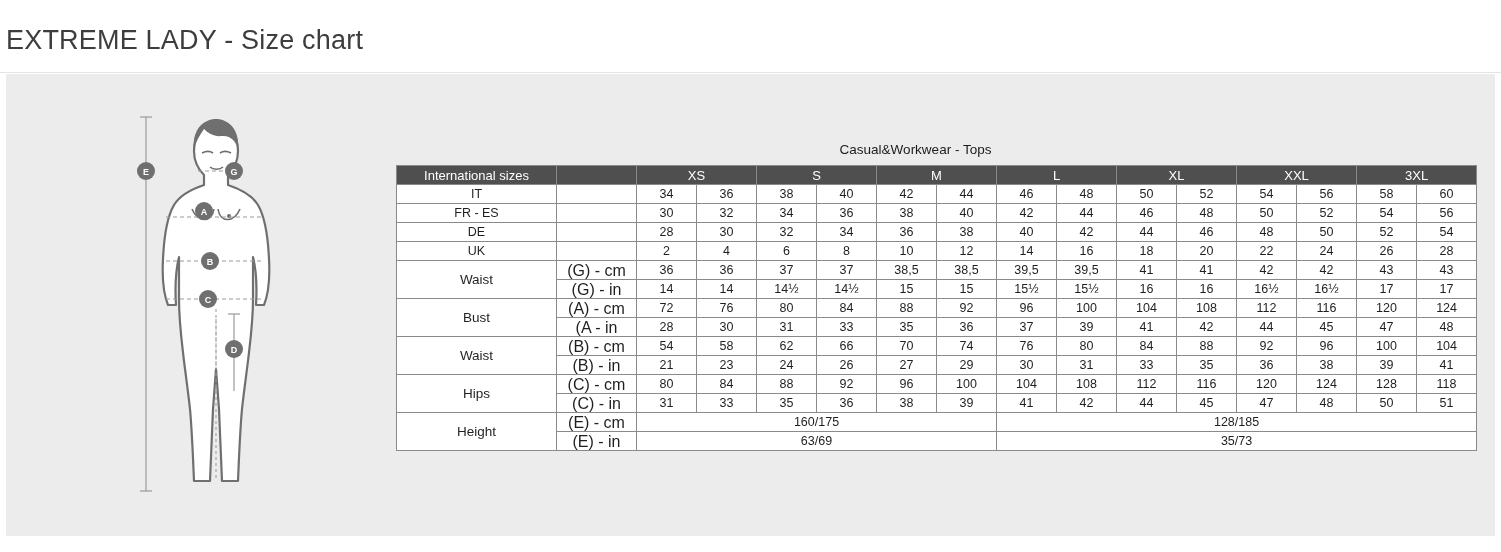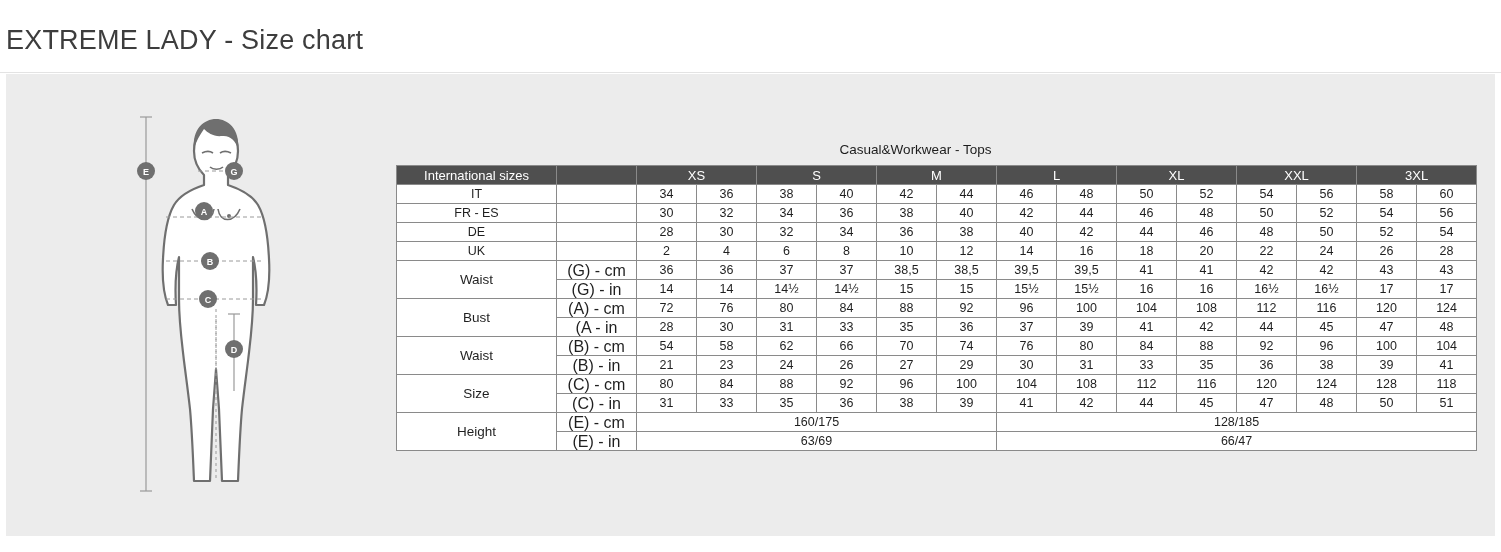--- a/index.html
+++ b/index.html
@@ -395,21 +395,21 @@
                 <td class="val">30</td>
                 <td class="val">31</td>
                 <td class="val">33</td>
                 <td class="val">35</td>
                 <td class="val">36</td>
                 <td class="val">38</td>
                 <td class="val">39</td>
                 <td class="val">41</td>
               </tr>
               <tr>
-                <td class="rowlab-big" rowspan="2">Size</td>
+                <td class="rowlab-big" rowspan="2">Hips</td>
                 <td class="sub">(C) - cm</td>
                 <td class="val">80</td>
                 <td class="val">84</td>
                 <td class="val">88</td>
                 <td class="val">92</td>
                 <td class="val">96</td>
                 <td class="val">100</td>
                 <td class="val">104</td>
                 <td class="val">108</td>
                 <td class="val">112</td>
@@ -438,21 +438,21 @@
               </tr>
               <tr>
                 <td class="rowlab-big" rowspan="2">Height</td>
                 <td class="sub">(E) - cm</td>
                 <td class="val" colspan="6">160/175</td>
                 <td class="val" colspan="8">128/185</td>
               </tr>
               <tr>
                 <td class="sub">(E) - in</td>
                 <td class="val" colspan="6">63/69</td>
-                <td class="val" colspan="8">66/47</td>
+                <td class="val" colspan="8">35/73</td>
               </tr>
             </tbody>
         </table>
       </div>
 
     </div>
   </div>
 </div>
 
 </body></html>

